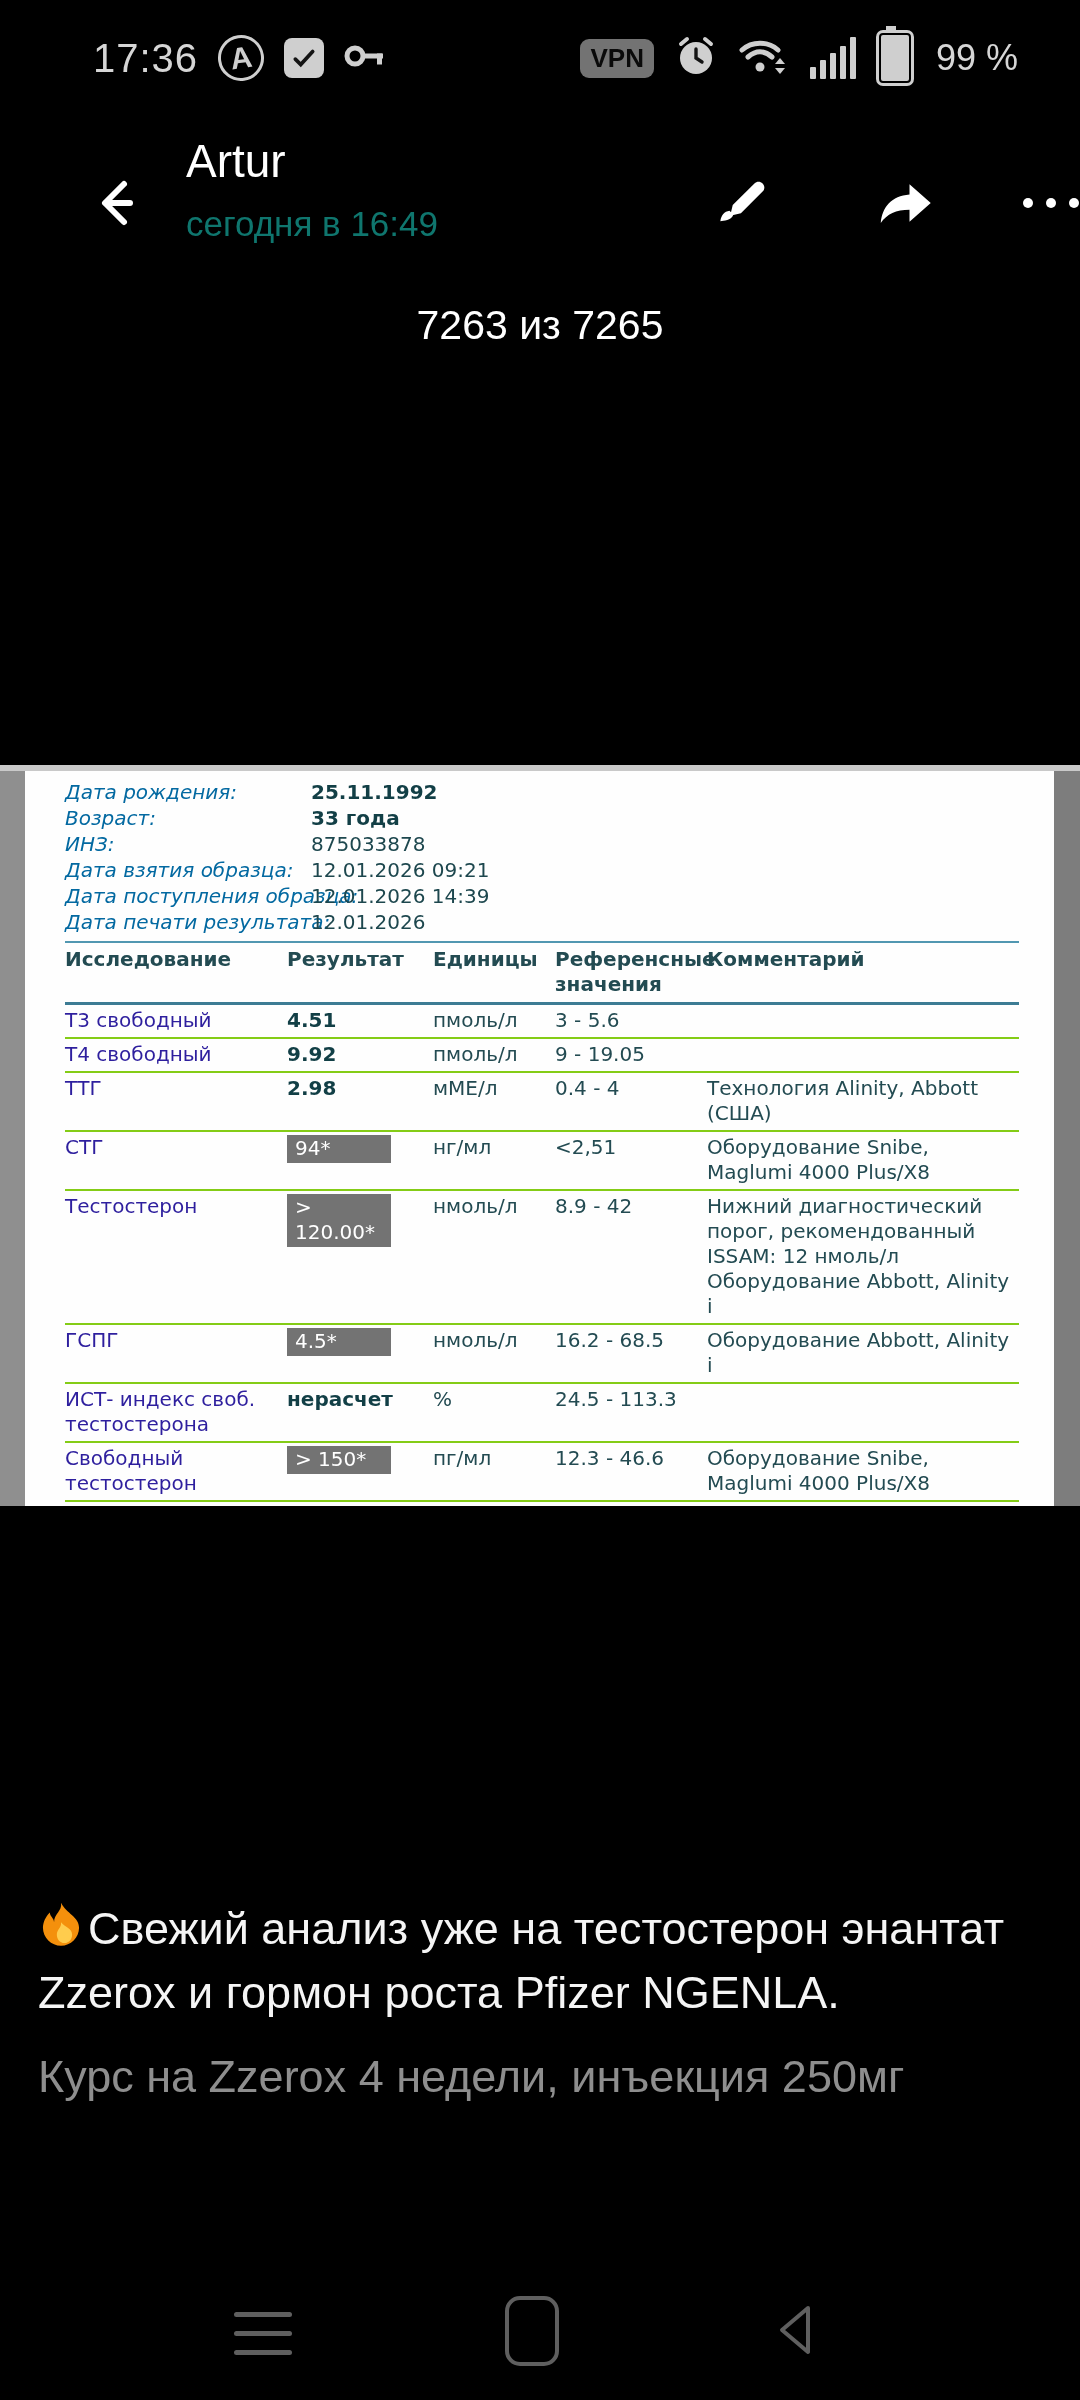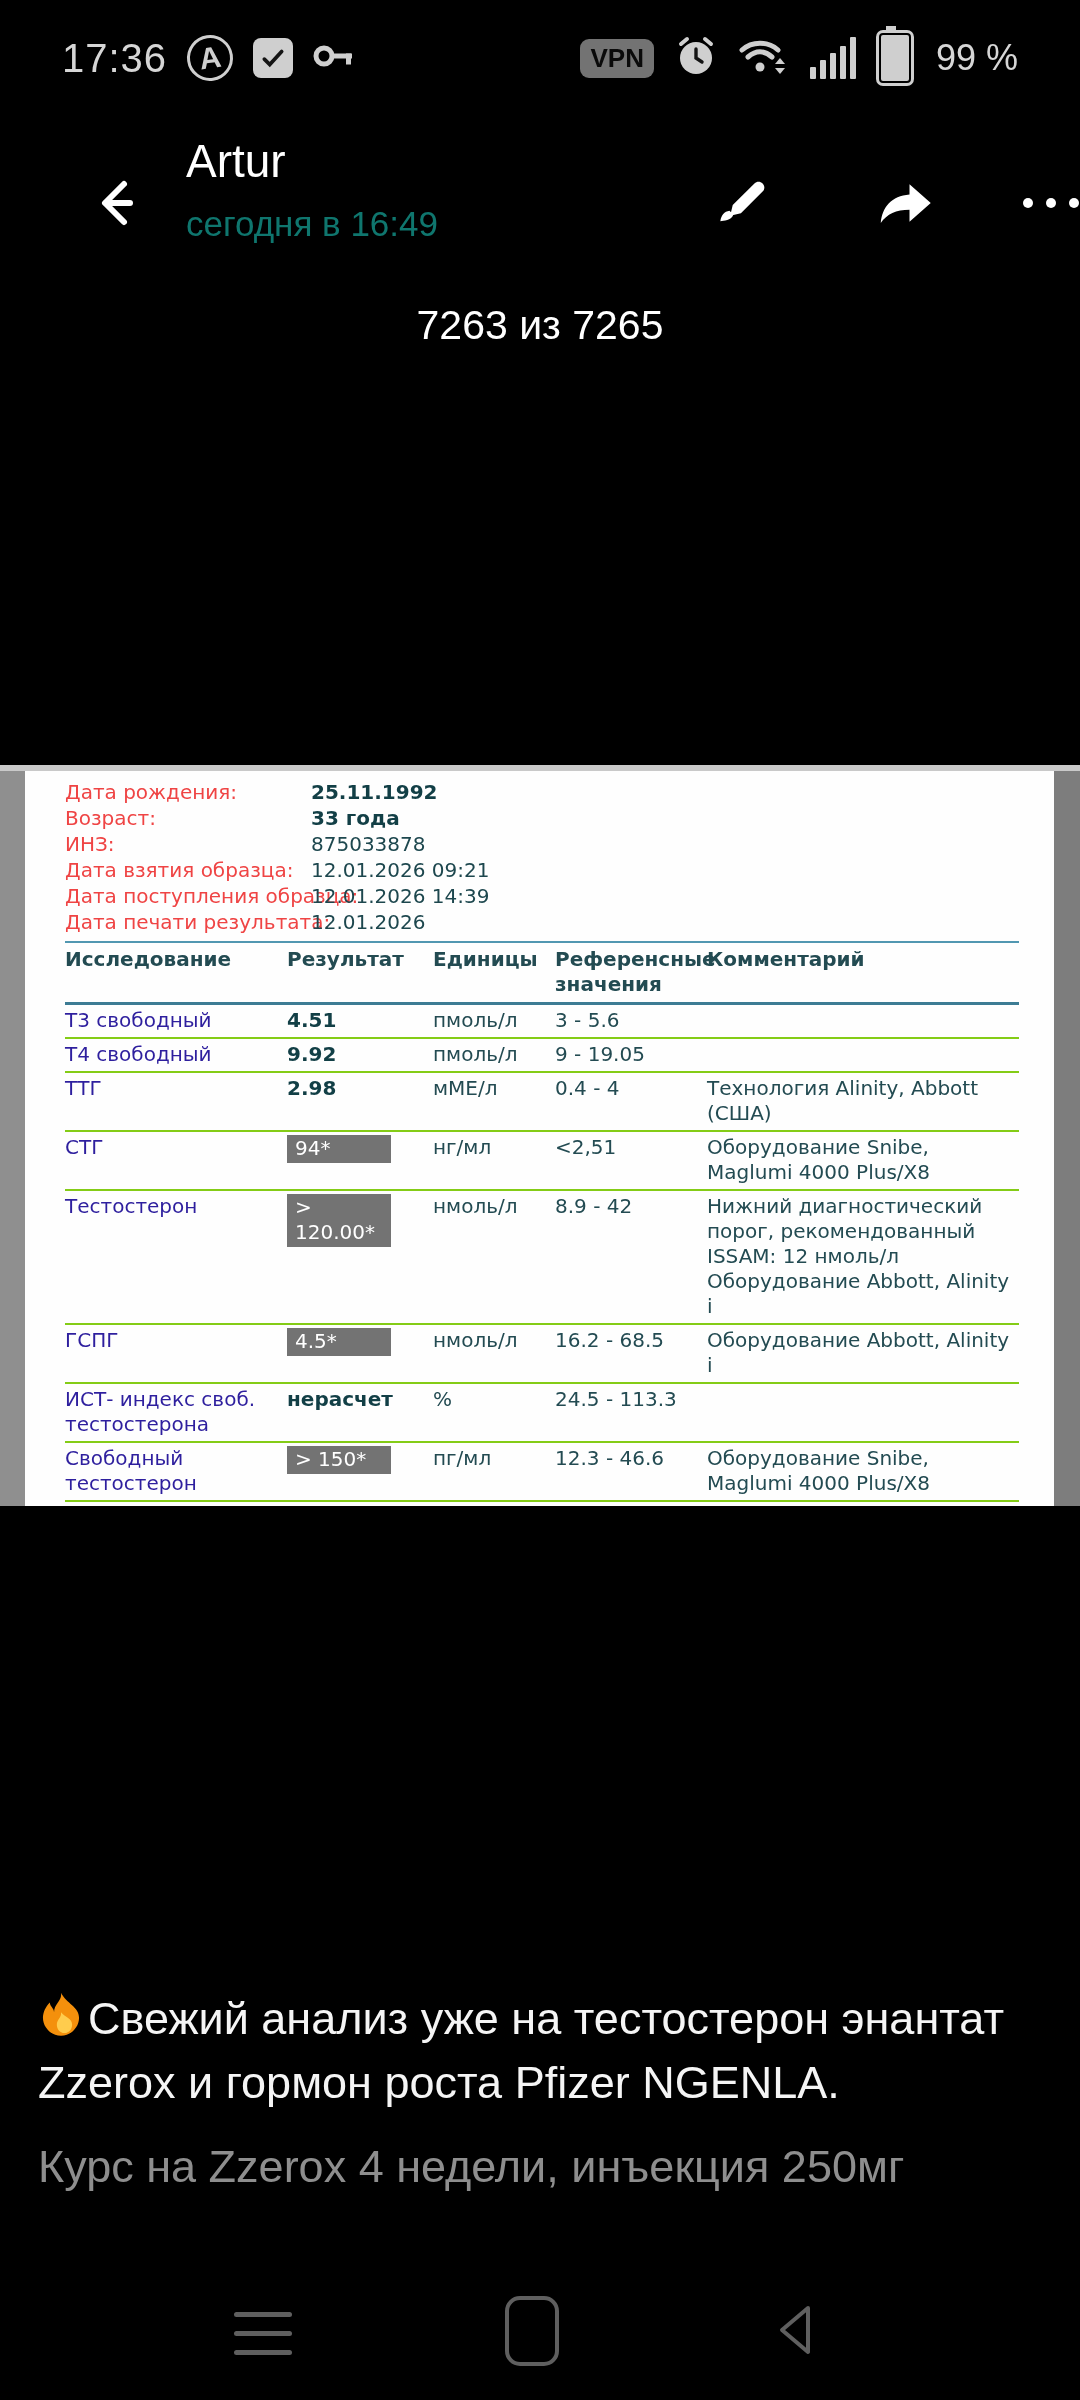--- a/index.html
+++ b/index.html
@@ -3,21 +3,21 @@
 <meta charset="utf-8">
 <style>
   html,body{margin:0;padding:0;background:#000;}
   .screen{position:relative;width:1080px;height:2400px;background:#000;overflow:hidden;
           font-family:"Liberation Sans",sans-serif;}
 
   
   .status-bar{position:absolute;top:26px;left:0;width:1080px;height:64px;
               display:flex;justify-content:space-between;align-items:center;
               padding:0 62px;box-sizing:border-box;color:#d6d6d6;}
-  .sb-left,.sb-right{display:flex;align-items:center;gap:20px;}
+  .sb-left,.sb-right{display:flex;align-items:center;gap:20px;margin-left:31px;}
   .sb-time{font-size:40px;letter-spacing:1px;}
   .icon-anarchy{width:40px;height:40px;border:3px solid #cfcfcf;border-radius:50%;
                 display:flex;align-items:center;justify-content:center;
                 font-size:30px;font-weight:bold;color:#cfcfcf;transform:rotate(-8deg);}
   .icon-check{width:40px;height:40px;background:#cfcfcf;border-radius:8px;
               display:flex;align-items:center;justify-content:center;}
   .vpn-badge{background:#737373;color:#0a0a0a;font-weight:bold;font-size:26px;
              border-radius:9px;padding:4px 10px;}
   .batt{width:28px;height:46px;border:3px solid #cfcfcf;border-radius:7px;position:relative;
         background:#cfcfcf;background-clip:content-box;padding:2px;}
@@ -44,38 +44,38 @@
   
   .photo{position:absolute;top:765px;left:0;width:1080px;height:741px;background:#fff;}
   .photo-top-edge{position:absolute;top:0;left:0;width:1080px;height:6px;background:#c9c9c9;}
   .photo-strip-left{position:absolute;top:6px;left:0;bottom:0;width:25px;background:#8f8f8f;}
   .photo-strip-right{position:absolute;top:6px;right:0;bottom:0;width:26px;background:#7d7d7d;}
   .doc{position:absolute;top:6px;left:25px;right:26px;bottom:0;background:#fefefe;
        box-sizing:border-box;padding:8px 35px 0 40px;overflow:hidden;
        font-family:"DejaVu Sans",sans-serif;font-size:20px;color:#2c4f55;}
 
   .p-row{line-height:26px;white-space:nowrap;}
-  .p-label{display:inline-block;width:246px;color:#ef4444;}
+  .p-label{display:inline-block;width:246px;color:#0369a1;font-style:italic;}
   .p-value{color:#1d474e;}
   .v-bold{font-weight:bold;color:#123f46;}
 
   .lab-table{margin-top:6px;}
   .t-row{display:grid;grid-template-columns:222px 146px 122px 152px 1fr;
          border-bottom:2px solid #84cc16;padding:3px 0 4px;line-height:25px;}
   .t-head{border-top:2px solid #5197b1;border-bottom:3px solid #3d7c94;color:#234b52;padding:4px 0 5px;}
   .t-head > div{font-weight:bold;}
   .c-test{color:#2e1f9e;padding-right:10px;}
   .c-units,.c-ref,.c-comment{color:#234b52;}
   .c-comment{padding-right:2px;}
   .res{font-weight:bold;color:#123f46;}
   .res-box{display:inline-block;width:104px;box-sizing:border-box;background:#737373;
            color:#ffffff;padding:1px 8px 2px;}
 
   
-  .caption{position:absolute;top:1990px;left:38px;width:1010px;color:#f5f5f5;
+  .caption{position:absolute;top:1900px;left:38px;width:1010px;color:#f5f5f5;
            font-size:45px;line-height:58px;}
   .caption-fade{margin-top:26px;color:#8e8e8e;}
   .flame{display:inline-block;vertical-align:-6px;margin-right:4px;}
 
   
   .nav-bar{position:absolute;top:2290px;left:0;width:1080px;height:90px;}
   .nav-recents{position:absolute;left:234px;top:22px;width:58px;}
   .nav-recents i{display:block;width:58px;height:5px;background:#5f5f5f;border-radius:3px;margin-bottom:14px;}
   .nav-home{position:absolute;left:505px;top:6px;width:46px;height:62px;
             border:4px solid #5f5f5f;border-radius:15px;}

